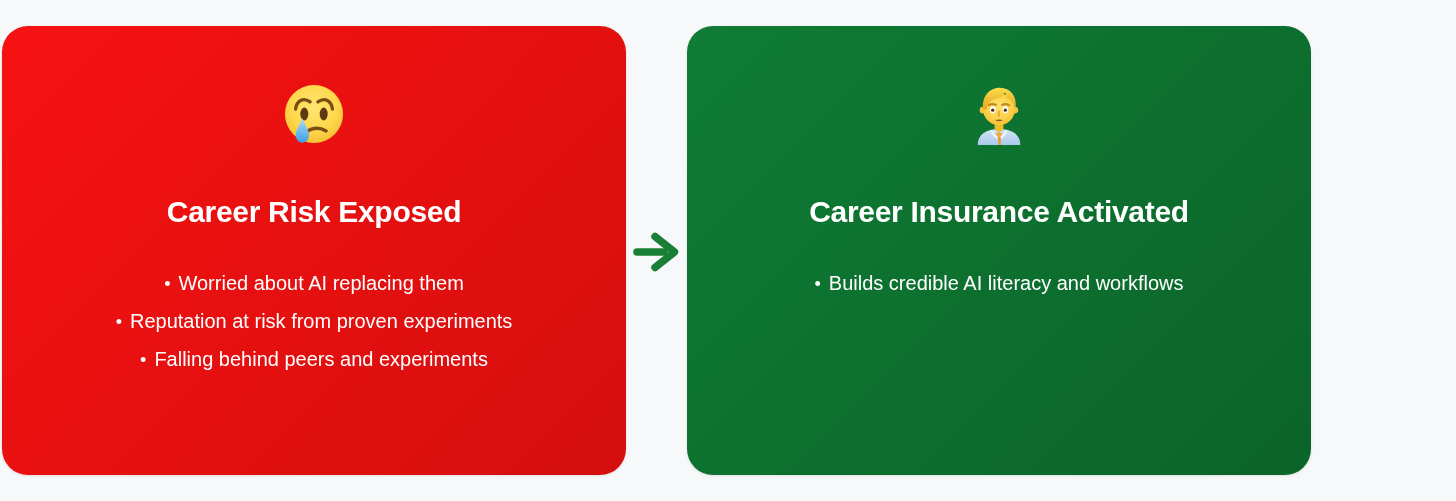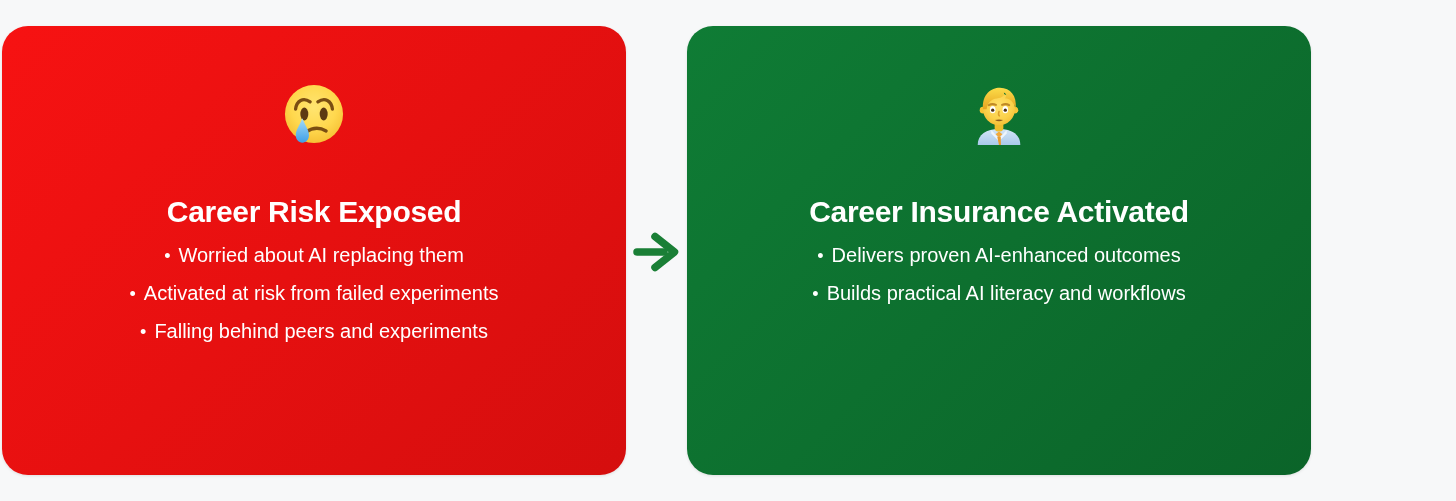--- a/index.html
+++ b/index.html
@@ -30,21 +30,21 @@
   .emoji-svg { width: 62px; height: 62px; display: block; }
   .card-title {
     margin-top: 50px;
     font-size: 30px;
     line-height: 34px;
     font-weight: 700;
     letter-spacing: -0.3px;
     white-space: nowrap;
   }
   .bullets {
-    margin-top: 8px;
+    margin-top: 36px;
     font-size: 20px;
     line-height: 37px;
     font-weight: 400;
   }
   .bullet-line { white-space: nowrap; }
   .bullet-dot {
     display: inline-block;
     margin-right: 8px;
     font-size: 18px;
   }
@@ -82,21 +82,21 @@
       <path d="M24 50.5 Q34 43.5 44.5 49.5" fill="none" stroke="#7a4e12" stroke-width="3.4" stroke-linecap="round"></path>
       <path d="M20 36.5 C16.5 45 13.2 48.8 13.2 54 C13.2 58.6 16.3 61.6 20 61.6 C23.7 61.6 26.8 58.6 26.8 54 C26.8 48.8 23.5 45 20 36.5 Z" fill="url(#tearGrad)"></path>
     </svg>
     <h2 class="card-title">Career Risk Exposed</h2>
     <div class="bullets">
 
         <div class="bullet-line"><span class="bullet-dot">•</span><span class="bullet-text">Worried about AI replacing them</span></div>
 
 
 
-        <div class="bullet-line"><span class="bullet-dot">•</span><span class="bullet-text">Activated at risk from failed experiments</span></div>
+        <div class="bullet-line"><span class="bullet-dot">•</span><span class="bullet-text">Reputation at risk from proven experiments</span></div>
 
         <div class="bullet-line"><span class="bullet-dot">•</span><span class="bullet-text">Falling behind peers and experiments</span></div>
       </div>
   </div>
 
   <div class="arrow-zone">
     <svg class="arrow-svg" viewBox="0 0 52 46" aria-hidden="true" style="color: rgb(26, 127, 54);">
       <line x1="6" y1="23" x2="33" y2="23" stroke="currentColor" stroke-width="7.5" stroke-linecap="round"></line>
       <polyline points="24,7.5 43.5,23 24,38.5" fill="none" stroke="currentColor" stroke-width="7.5" stroke-linecap="round" stroke-linejoin="round"></polyline>
     </svg>
@@ -134,21 +134,20 @@
       <ellipse cx="38.5" cy="27.5" rx="2.9" ry="3.7" fill="#ffffff"></ellipse>
       <circle cx="25.5" cy="28" r="1.7" fill="#4f3014"></circle>
       <circle cx="38.5" cy="28" r="1.7" fill="#4f3014"></circle>
       <path d="M32 29.5 Q30.8 33 32.4 34" fill="none" stroke="#dd9f28" stroke-width="1.6" stroke-linecap="round"></path>
       <path d="M27.8 38.2 Q32 40.8 36.2 38.2 Q32 37 27.8 38.2 Z" fill="#8a5a1e"></path>
     </svg>
     <h2 class="card-title">Career Insurance Activated</h2>
     <div class="bullets">
 
 
-        <div class="bullet-line"><span class="bullet-dot">•</span><span class="bullet-text">Delivers proven AI-enhanced outcomes</span></div>
 
-        <div class="bullet-line"><span class="bullet-dot">•</span><span class="bullet-text">Builds practical AI literacy and workflows</span></div>
+        <div class="bullet-line"><span class="bullet-dot">•</span><span class="bullet-text">Builds credible AI literacy and workflows</span></div>
 
 
       </div>
   </div>
 
 </div>
 
 </body></html>

